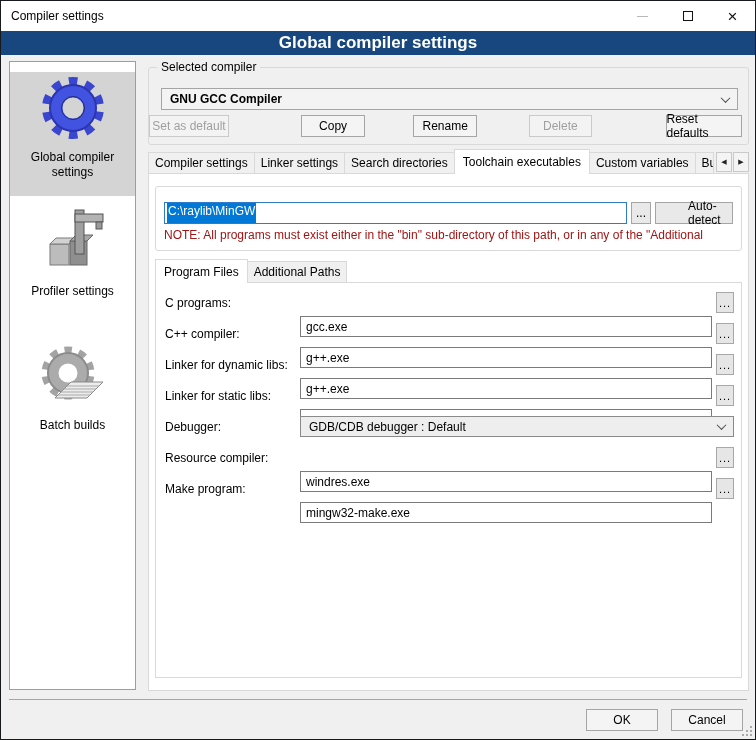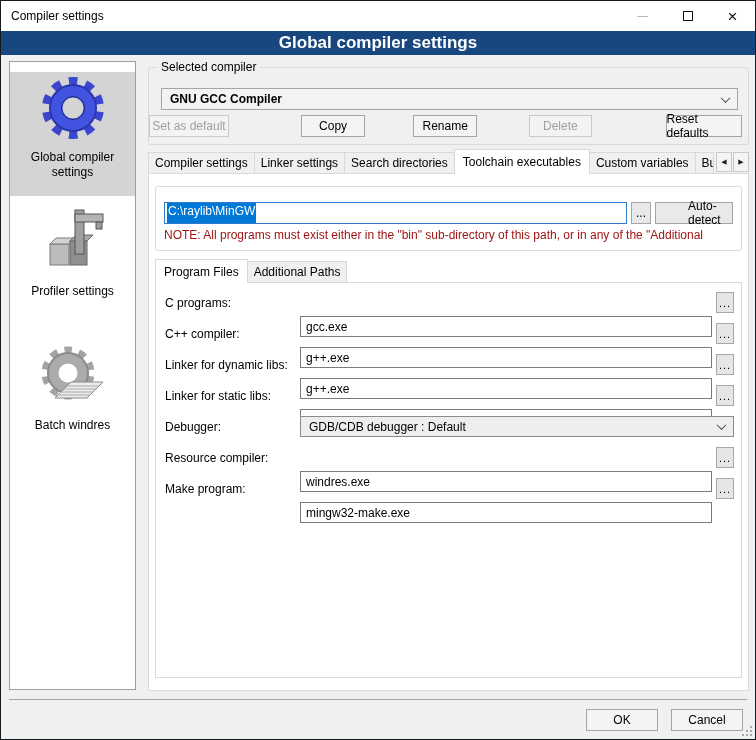--- a/index.html
+++ b/index.html
@@ -152,21 +152,21 @@
       <span class="side-label">Profiler settings</span>
     </div>
     <div class="side-item">
       <svg width="72" height="72" viewBox="0 0 72 72">
         <circle cx="31" cy="33" r="22" fill="none" stroke="#a3a3a3" stroke-width="9" stroke-dasharray="7 6.8" transform="rotate(8 31 33)"></circle>
         <circle cx="31" cy="33" r="15" fill="none" stroke="#ababab" stroke-width="11"></circle>
         <circle cx="31" cy="33" r="20" fill="none" stroke="#8b8b8b" stroke-width="2"></circle>
         <polygon points="18,58 50,58 66,42 34,42" fill="#ececec" stroke="#8a8a8a"></polygon>
         <path d="M21,55 L53,55 M24,52 L56,52 M27,49 L59,49 M30,46 L62,46" stroke="#a9a9a9" fill="none"></path>
       </svg>
-      <span class="side-label">Batch windres</span>
+      <span class="side-label">Batch builds</span>
     </div>
   </div>
 
   <div class="main">
 
     <div class="groupbox grp-compiler">
       <span class="legend">Selected compiler</span>
       <div class="combo">
         <span class="combo-value">GNU GCC Compiler</span>
         <span class="chevron"></span>

